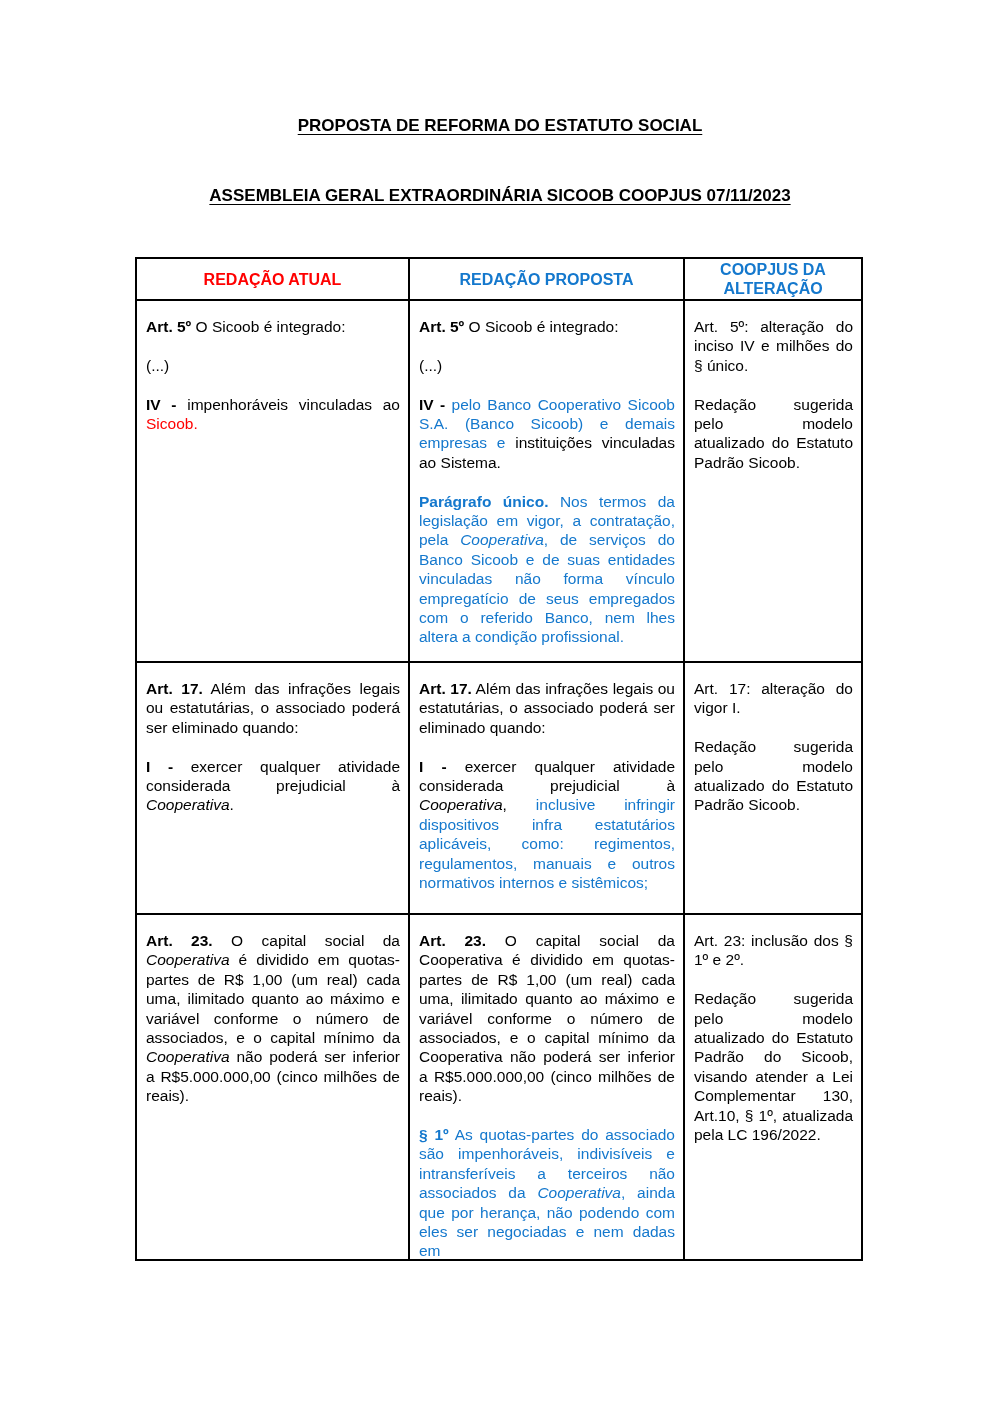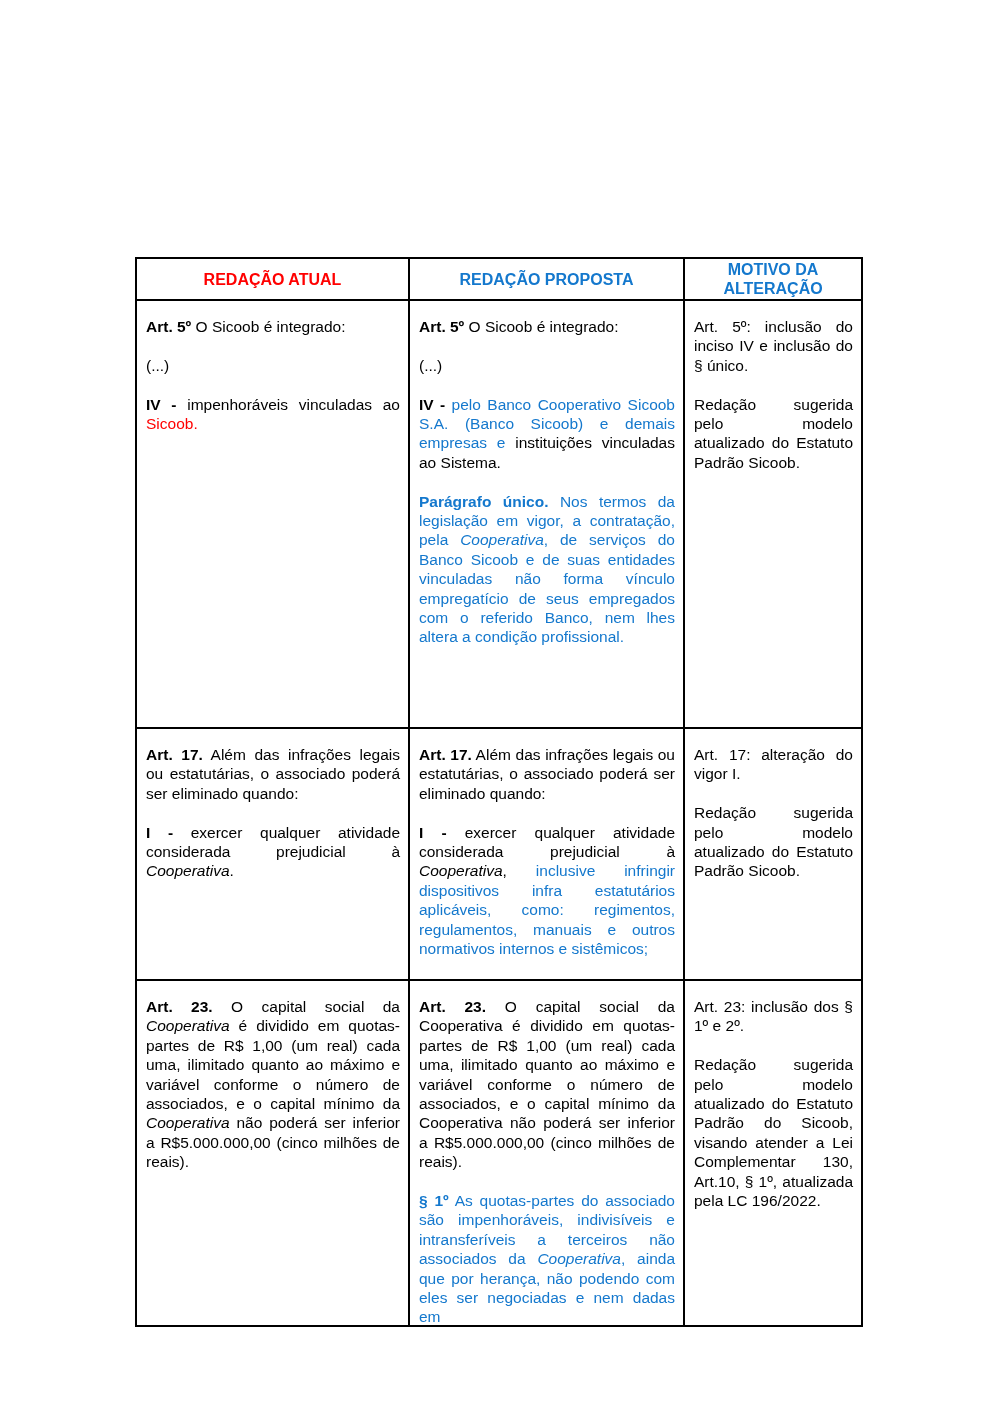--- a/index.html
+++ b/index.html
@@ -55,21 +55,21 @@
     vertical-align:middle;
     text-align:center;
     font-weight:bold;
     font-size:16px;
     line-height:19px;
     padding:1px 4px;
   }
   th.red{color:var(--red);}
   th.blue{color:var(--blue);}
 
-  tr.r1{height:428px;}
+  tr.r1{height:362px;}
   tr.r2{height:252px;margin-left:39px;}
   tr.r3{height:346px;}
 
   td .cb{
     padding:16px 8px 0 9px;
     font-size:15.5px;
     line-height:19.4px;
     text-align:justify;
   }
   tr.r3 td .cb{
@@ -82,32 +82,34 @@
   .b{font-weight:bold;}
   .i{font-style:italic;}
   .red{color:var(--red);}
   .blue{color:var(--blue);}
 </style>
 </head>
 <body>
 
 <div class="page">
 
+  <p class="doc-title title-1">PROPOSTA DE REFORMA DO ESTATUTO SOCIAL</p>
+  <p class="doc-title title-2">ASSEMBLEIA GERAL EXTRAORDINÁRIA SICOOB COOPJUS 07/11/2023</p>
 
   <table class="revision">
     <colgroup>
       <col class="c1">
         <col class="c2">
         <col class="c3">
     </colgroup>
     <thead>
       <tr>
         <th class="red">REDAÇÃO ATUAL</th>
         <th class="blue">REDAÇÃO PROPOSTA</th>
-        <th class="blue">MOTIVO DA ALTERAÇÃO</th>
+        <th class="blue">COOPJUS DA ALTERAÇÃO</th>
       </tr>
     </thead>
     <tbody>
       <tr class="r1">
         <td>
             <div class="cb">
               <p><span class="b">Art. 5º</span><span> O Sicoob é integrado:</span></p>
               <p><span>(...)</span></p>
               <p><span class="b">IV -</span><span> impenhoráveis vinculadas ao </span><span class="red">Sicoob.</span></p>
             </div>
@@ -115,21 +117,21 @@
         <td>
             <div class="cb">
               <p><span class="b">Art. 5º</span><span> O Sicoob é integrado:</span></p>
               <p><span>(...)</span></p>
               <p><span class="b">IV - </span><span class="blue">pelo Banco Cooperativo Sicoob S.A. (Banco Sicoob) e demais empresas e </span><span>instituições vinculadas ao Sistema.</span></p>
               <p><span class="b blue">Parágrafo único.</span><span class="blue"> Nos termos da legislação em vigor, a contratação, pela </span><span class="i blue">Cooperativa</span><span class="blue">, de serviços do Banco Sicoob e de suas entidades vinculadas não forma vínculo empregatício de seus empregados com o referido Banco, nem lhes altera a condição profissional.</span></p>
             </div>
           </td>
         <td>
             <div class="cb">
-              <p><span>Art. 5º: inclusão do inciso IV e inclusão do § único.</span></p>
+              <p><span>Art. 5º: alteração do inciso IV e milhões do § único.</span></p>
               <p><span>Redação sugerida pelo modelo atualizado do Estatuto Padrão Sicoob.</span></p>
             </div>
           </td>
       </tr>
       <tr class="r2">
         <td>
             <div class="cb">
               <p><span class="b">Art. 17.</span><span> Além das infrações legais ou estatutárias, o associado poderá ser eliminado quando:</span></p>
               <p><span class="b">I -</span><span> exercer qualquer atividade considerada prejudicial à </span><span class="i">Cooperativa</span><span>.</span></p>
             </div>

